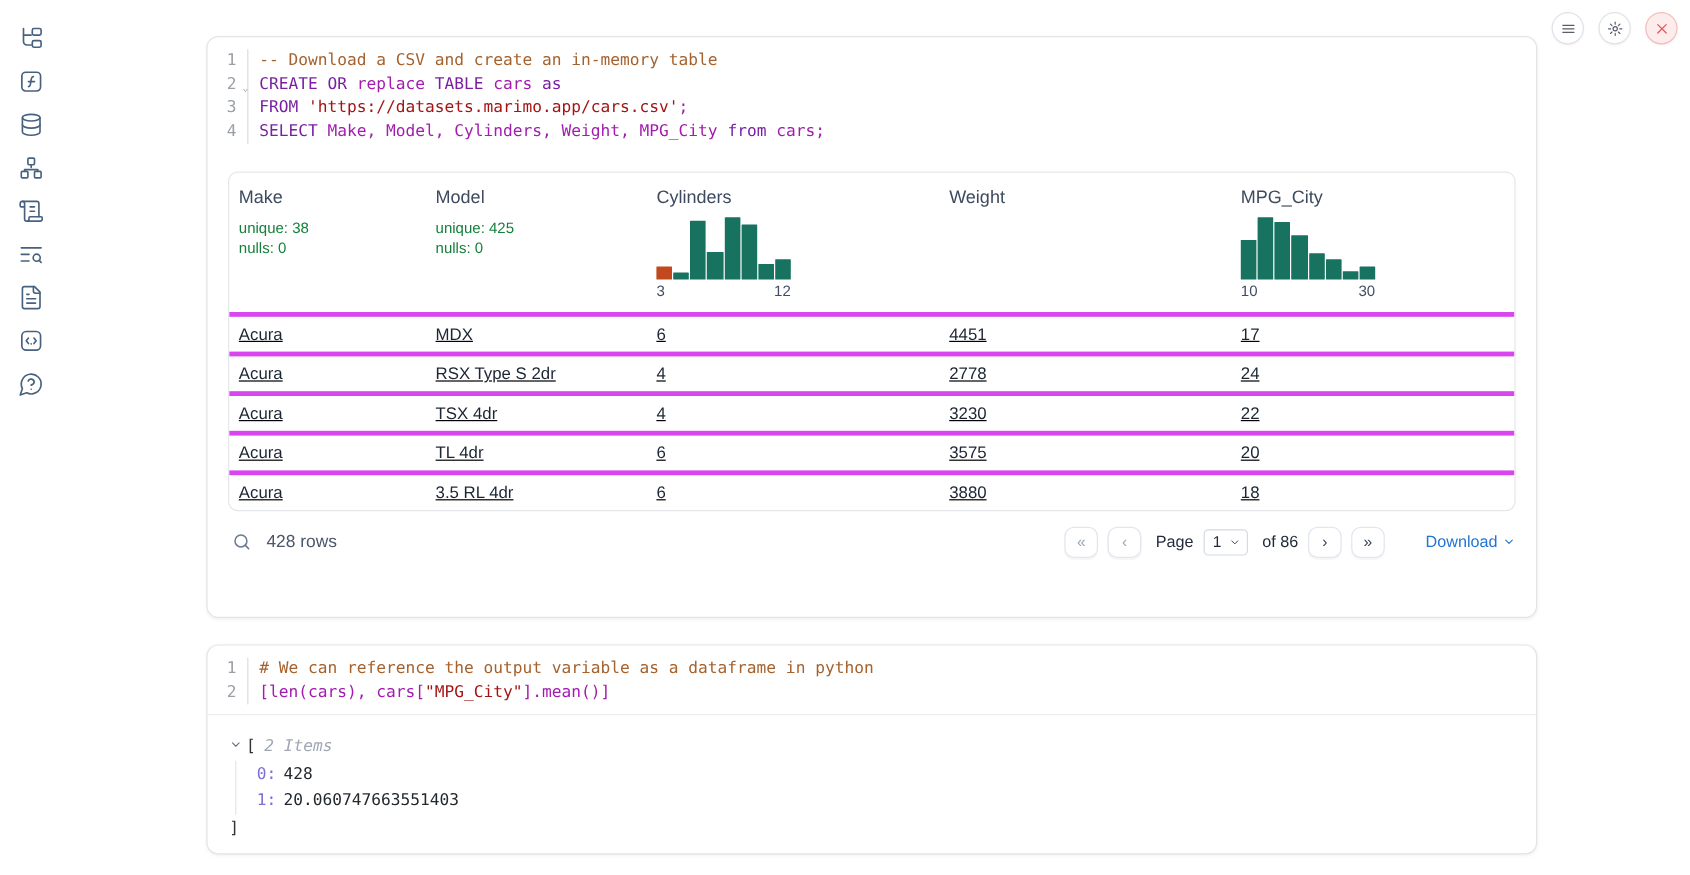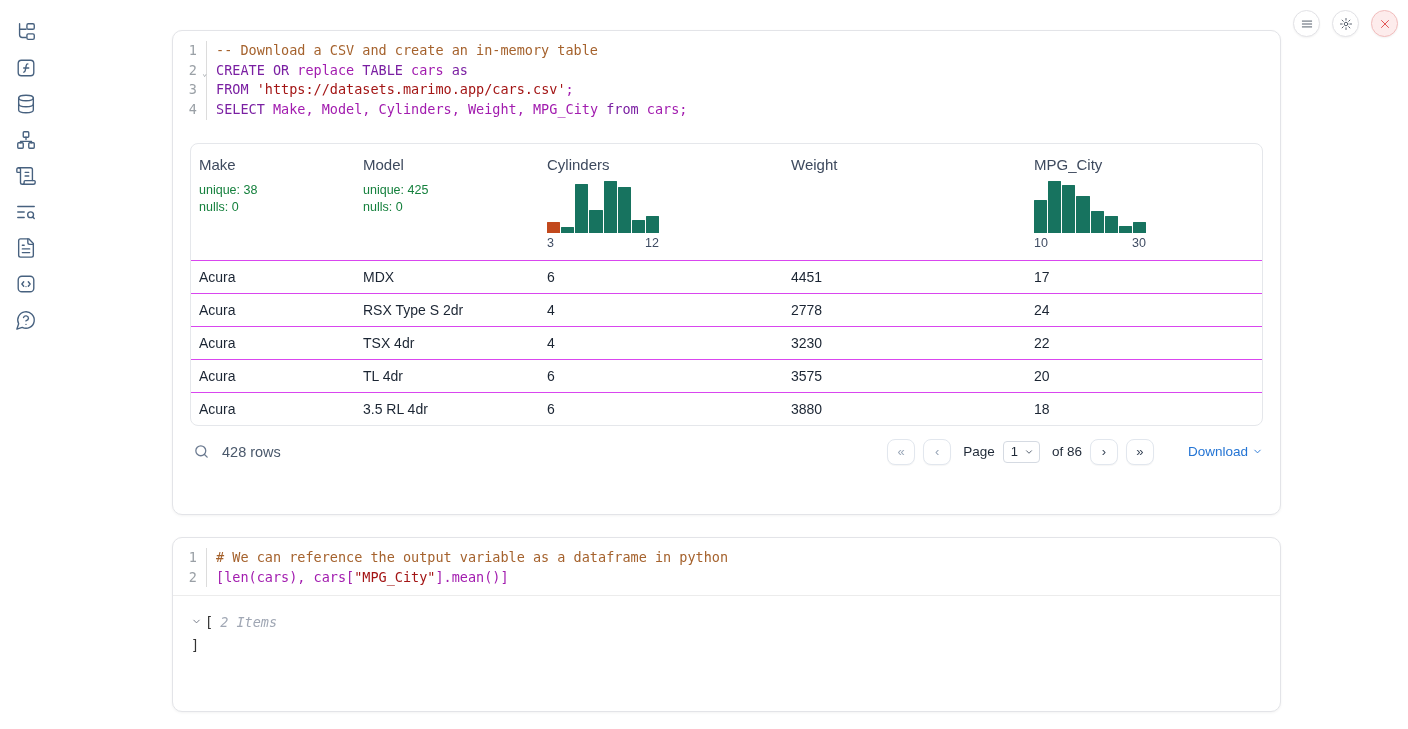--- a/index.html
+++ b/index.html
@@ -59,21 +59,21 @@
   .t-head { display:grid; grid-template-columns:164px 184px 244px 243px 239px; }
   .t-hcell { padding:12px 8px 10px 8px; }
   .t-hlabel { font-size:15px; color:#3e4a5e; }
   .t-stats { margin-top:9px; font-size:12.5px; color:#15803d; line-height:17px; }
   .hist-wrap { margin-top:8px; width:112px; }
   .hist { height:52px; display:flex; align-items:flex-end; gap:1px; }
   .hist .bar { flex:1; border-radius:0.5px; }
   .hist-labels { display:flex; justify-content:space-between; margin-top:3px;
     font-size:12.5px; color:#3f4c63; }
   .t-body .t-row { display:grid; grid-template-columns:164px 184px 244px 243px 239px;
-    border-top:1px solid #d946ef; height:33px; align-items:center; cursor:default; }
+    border-top:4px solid #d946ef; height:33px; align-items:center; cursor:default;text-decoration:underline; }
   .t-cell { padding:0 8px; font-size:14px; color:#1b2533; white-space:nowrap; overflow:hidden; }
 
   
   .df-footer { margin-top:11px; display:flex; align-items:center; height:30px; }
   .search-btn { width:22px; height:22px; display:flex; align-items:center; justify-content:center; cursor:pointer; }
   .search-btn svg { width:17px; height:17px; stroke:#6b7a90; fill:none; stroke-width:1.8; stroke-linecap:round; }
   .row-count { margin-left:10px; font-size:14.5px; color:#4a586b; }
   .pager { margin-left:auto; display:flex; align-items:center; gap:8px; }
   .pg-btn { width:28px; height:26px; border:1px solid #e2e7ee; border-radius:8px; background:#fff;
     box-shadow:0 1px 1px rgba(0,0,0,.04); display:flex; align-items:center; justify-content:center;
@@ -345,15 +345,19 @@
   <div class="tree-area">
     <div class="tree-top">
       <span class="tree-chevron">
         <svg viewBox="0 0 24 24">
             <path d="M6 9l6 6 6-6"></path>
           </svg>
       </span>
       <span class="tree-bracket">[</span>
       <span class="tree-count">2 Items</span>
     </div>
+    <div class="tree-items">
+        <div><span class="tree-key">0:</span><span class="tree-val">428</span></div>
+        <div><span class="tree-key">1:</span><span class="tree-val">20.060747663551403</span></div>
+      </div>
     <div class="tree-bracket">]</div>
   </div>
 </div>
 
 </body></html>

